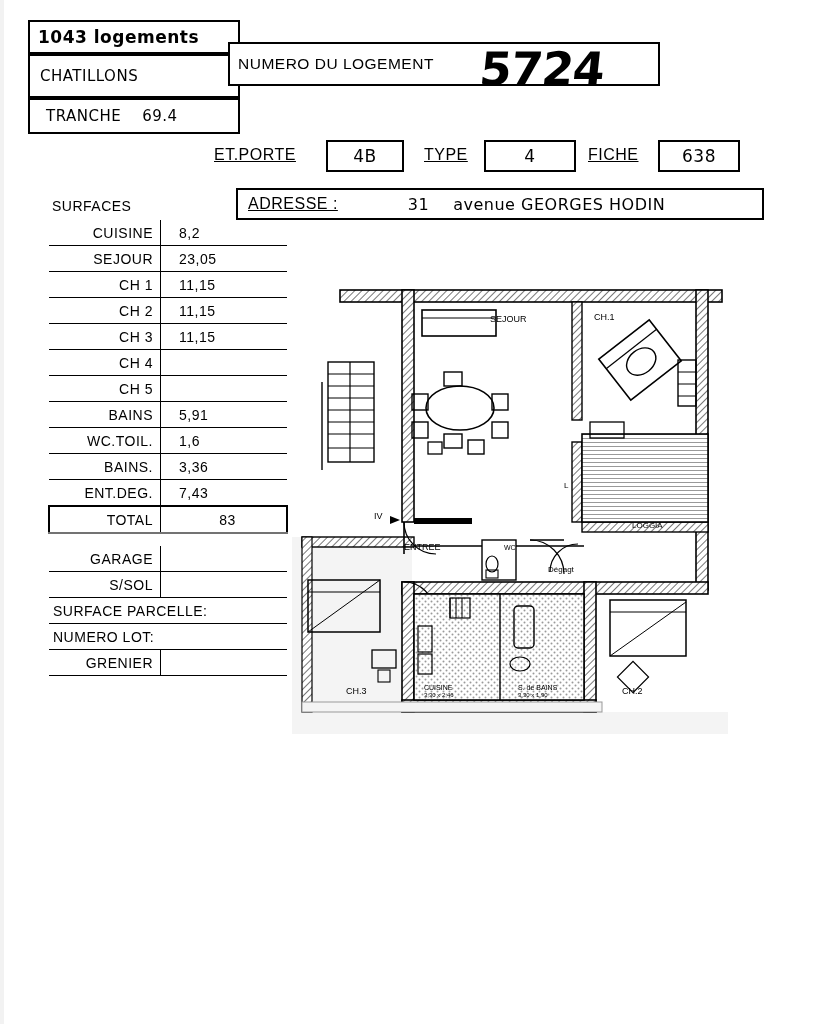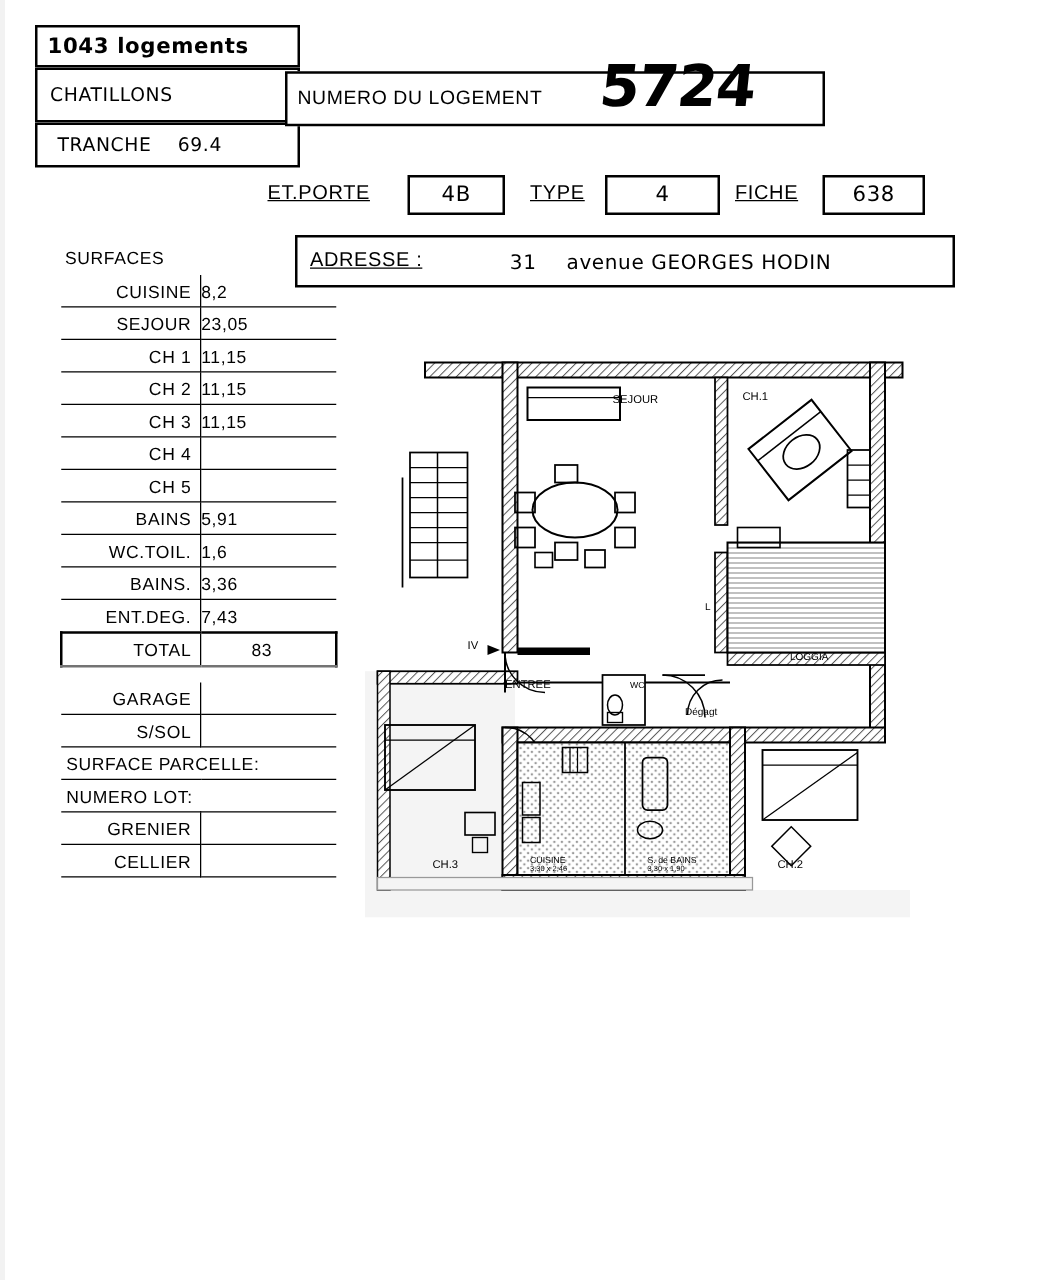--- a/index.html
+++ b/index.html
@@ -48,42 +48,42 @@
     left: 28px; top: 54px; width: 212px; height: 44px;
     display: flex; align-items: center; padding-left: 10px;
     font-size: 15px;
   }
   .hdr-tranche {
     left: 28px; top: 98px; width: 212px; height: 36px;
     display: flex; align-items: center; padding-left: 16px;
     font-size: 15px; gap: 21px;
   }
   .hdr-numlog {
-    left: 228px; top: 57px; width: 432px; height: 44px;
+    left: 228px; top: 42px; width: 432px; height: 44px;
     display: flex; align-items: center; padding-left: 8px;
     font-size: 15.5px;
   }
   .bignum {
     position: absolute;
     left: 480px; top: 42px;
     font-size: 46px;
     font-weight: bold;
     font-family: "DejaVu Sans", sans-serif;
     letter-spacing: -1px;
     transform: skewX(-6deg);
   }
   .lbl-etporte { position: absolute; left: 214px; top: 146px; font-size: 16px; text-decoration: underline; }
   .val-etporte { left: 326px; top: 140px; width: 78px; height: 32px; display:flex; align-items:center; justify-content:center; font-size: 17px; }
   .lbl-type { position: absolute; left: 424px; top: 146px; font-size: 16px; text-decoration: underline; }
   .val-type { left: 484px; top: 140px; width: 92px; height: 32px; display:flex; align-items:center; justify-content:center; font-size: 17px; }
   .lbl-fiche { position: absolute; left: 588px; top: 146px; font-size: 16px; text-decoration: underline; }
   .val-fiche { left: 658px; top: 140px; width: 82px; height: 32px; display:flex; align-items:center; justify-content:center; font-size: 17px; }
 
   .addr-box {
-    left: 236px; top: 188px; width: 528px; height: 42px;
+    left: 236px; top: 188px; width: 528px; height: 32px;
     display: flex; align-items: center; padding-left: 10px;
     font-size: 16px;
   }
   .addr-label { text-decoration: underline; }
   .addr-num { margin-left: 70px; }
   .addr-street { margin-left: 24px; }
 
   
   .surfaces-wrap {
     position: absolute;
@@ -109,20 +109,21 @@
   .stable td.name {
     width: 104px;
     text-align: right;
     padding-right: 7px;
     border-bottom: 1.6px solid #000;
     border-right: 1.6px solid #000;
   }
   .stable td.val {
     width: 108px;
     text-align: left;
+    padding-left: 18px;
     border-bottom: 1.6px solid #000;
   }
   .stable tr.total td.name,
   .stable tr.total td.val {
     font-weight: normal;
     border-top: 2px solid #000;
     border-bottom: 2px solid #737373;
   }
   .stable tr.total td.name { border-left: 2px solid #000; }
   .stable tr.total td.val { border-right: 2px solid #000; text-align:center; padding-right: 10px; }
@@ -253,24 +254,20 @@
           <td class="val"></td>
         </tr>
         <tr>
           <td class="wide" colspan="2">SURFACE PARCELLE:</td>
         </tr>
         <tr>
           <td class="wide" colspan="2">NUMERO LOT:</td>
         </tr>
         <tr>
           <td class="name">GRENIER</td>
-          <td class="val"></td>
-        </tr>
-        <tr>
-          <td class="name">CELLIER</td>
           <td class="val"></td>
         </tr>
       </tbody>
     </table>
   </div>
 
   <div class="plan">
     <svg width="436" height="452" viewBox="0 0 436 452" xmlns="http://www.w3.org/2000/svg">
       <defs>
         <pattern id="stipple" width="6" height="6" patternUnits="userSpaceOnUse">

